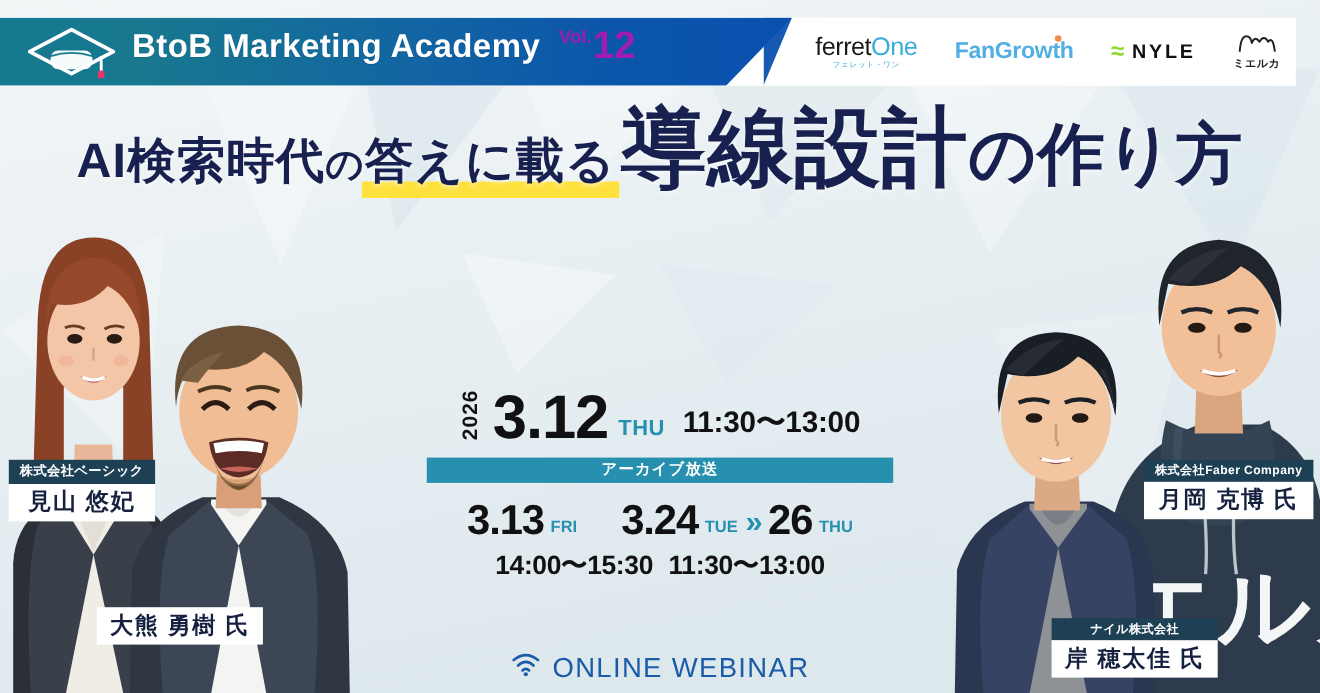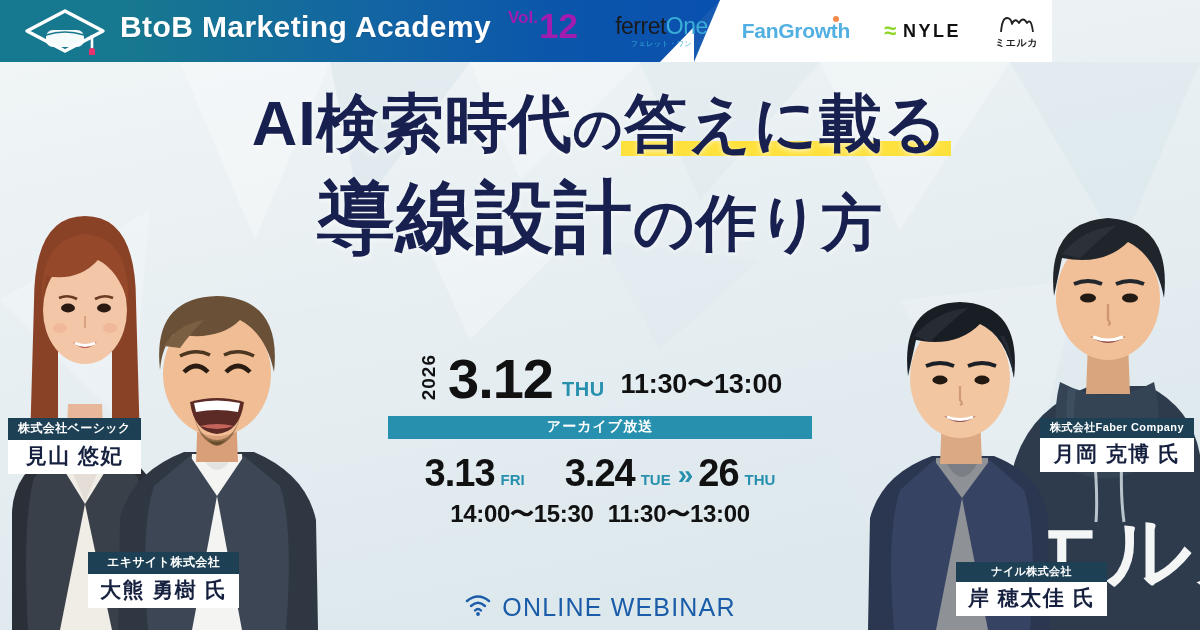--- a/index.html
+++ b/index.html
@@ -14,22 +14,22 @@
     width:1200px; height:630px;
     overflow:hidden;
     background:linear-gradient(160deg,#eef3f5 0%,#dfe9ee 45%,#e9f0f2 100%);
   }
 
   
   .bg-poly { position:absolute; inset:0; z-index:0; }
 
   
   .header {
-    position:absolute; top:0; left:0;
-    width:1052px; height:62px;
+    position:absolute; top:16px; left:0;
+    width:1178px; height:62px;
     z-index:20;
     background:#ffffff;
   }
   .header-fill {
     position:absolute; top:0; left:0;
     width:720px; height:62px;
     background:linear-gradient(90deg,#16798f 0%,#17788f 18%,#1263a4 55%,#0b55ab 78%,#0a51ae 100%);
     clip-path:polygon(0 0, 720px 0, 660px 62px, 0 62px);
   }
   .header-fill2 {
@@ -81,21 +81,21 @@
     z-index:14; text-align:center;
     pointer-events:none;
   }
   .title-line {
     position:relative; display:inline-block;
     color:#17204f;
     font-weight:700;
     white-space:nowrap;
     text-shadow:0 2px 5px rgba(255,255,255,.65);
   }
-  .title-line1 { font-size:63px; line-height:78px; letter-spacing:1px; }
+  .title-line1 { font-size:44px; line-height:78px; letter-spacing:1px; }
   .title-line2 { font-size:78px; line-height:92px; letter-spacing:1px; margin-top:4px; }
   .hl { position:relative; display:inline-block; }
   .hl::after {
     content:""; position:absolute; left:-3px; right:-3px;
     bottom:6px; height:15px; background:#ffe13e; z-index:-1;
   }
   .t-small { font-size:.78em; }
 
   
   .schedule { position:absolute; left:388px; top:345px; width:424px; z-index:16; }
@@ -444,21 +444,20 @@
     </span>
     <span>ONLINE WEBINAR</span>
   </div>
 
   <div class="plate pl-mikyama">
     <div class="company">株式会社ベーシック</div>
     <div class="person">見山 悠妃</div>
   </div>
 
   <div class="plate pl-okuma">
-    <div class="company">エキサイト株式会社</div>
     <div class="person">大熊 勇樹 氏</div>
   </div>
 
   <div class="plate pl-tsukioka">
     <div class="company">株式会社Faber Company</div>
     <div class="person">月岡 克博 氏</div>
   </div>
 
   <div class="plate pl-kishi">
     <div class="company">ナイル株式会社</div>

